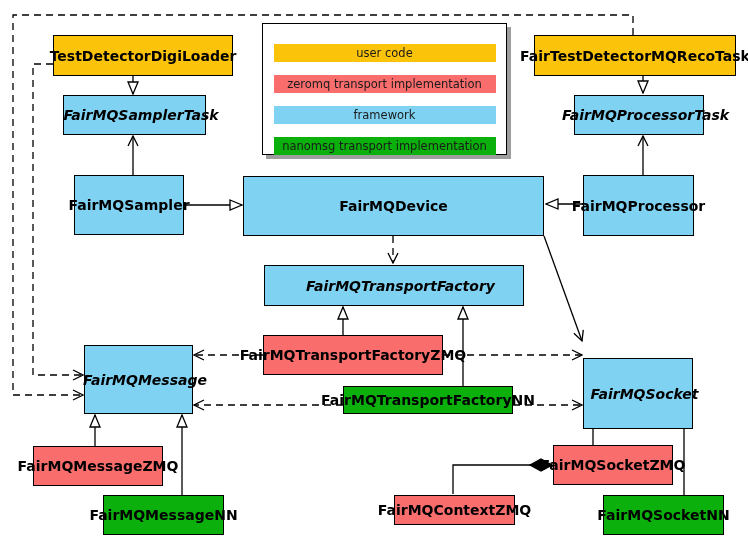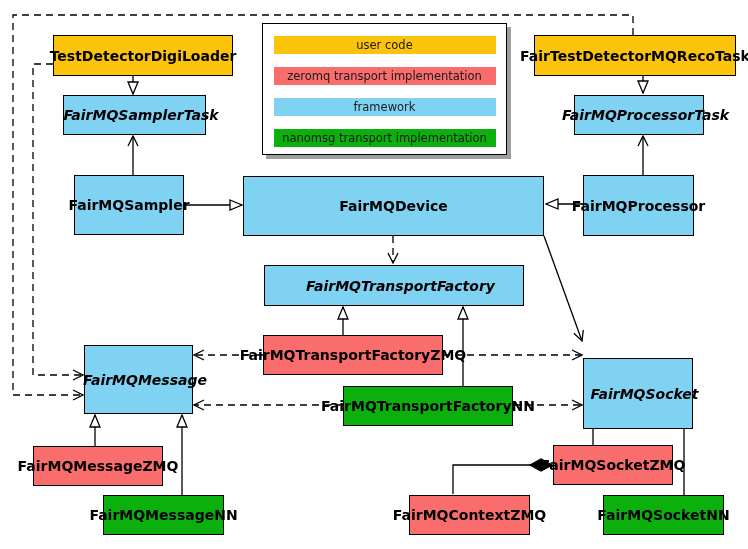--- a/index.html
+++ b/index.html
@@ -30,21 +30,21 @@
   .legend{
     position:absolute;
     left:262px;top:23px;width:245px;height:132px;
     box-sizing:border-box;
     background:#ffffff;
     border:1.5px solid #000;
     box-shadow:4px 4px 0 #9e9e9e;
     padding:12px 0 0 0;
   }
   .legend-bar{
-    margin:0 auto 13px auto;
+    margin:8px auto 13px auto;
     width:222px;height:18px;
     display:flex;align-items:center;justify-content:center;
     font-size:11.5px;
     color:#1a1a1a;
     white-space:nowrap;
   }
   .lg-user{background:#fcc30b;}
   .lg-fw{background:#7fd2f2;}
   .lg-zmq{background:#f96d6d;}
   .lg-nn{background:#0cb00c;}
@@ -102,22 +102,22 @@
 
   <div class="node c-user" style="left:53px;top:35px;width:180px;height:41px">TestDetectorDigiLoader</div>
   <div class="node c-user" style="left:534px;top:35px;width:202px;height:41px">FairTestDetectorMQRecoTask</div>
   <div class="node c-fw abstract" style="left:63px;top:95px;width:143px;height:40px">FairMQSamplerTask</div>
   <div class="node c-fw abstract" style="left:574px;top:95px;width:130px;height:40px">FairMQProcessorTask</div>
   <div class="node c-fw" style="left:74px;top:175px;width:110px;height:60px">FairMQSampler</div>
   <div class="node c-fw" style="left:243px;top:176px;width:301px;height:60px">FairMQDevice</div>
   <div class="node c-fw" style="left:583px;top:175px;width:111px;height:61px">FairMQProcessor</div>
   <div class="node c-fw abstract" style="left:264px;top:265px;width:260px;height:41px">FairMQTransportFactory</div>
   <div class="node c-zmq" style="left:263px;top:335px;width:180px;height:40px">FairMQTransportFactoryZMQ</div>
-  <div class="node c-nn" style="left:343px;top:386px;width:170px;height:40px">FairMQTransportFactoryNN</div>
+  <div class="node c-nn" style="left:343px;top:386px;width:170px;height:28px">FairMQTransportFactoryNN</div>
   <div class="node c-fw abstract" style="left:84px;top:345px;width:109px;height:69px">FairMQMessage</div>
   <div class="node c-fw abstract" style="left:583px;top:358px;width:110px;height:71px">FairMQSocket</div>
   <div class="node c-zmq" style="left:33px;top:446px;width:130px;height:40px">FairMQMessageZMQ</div>
   <div class="node c-nn" style="left:103px;top:495px;width:121px;height:40px">FairMQMessageNN</div>
   <div class="node c-zmq" style="left:553px;top:445px;width:120px;height:40px">FairMQSocketZMQ</div>
-  <div class="node c-zmq" style="left:409px;top:495px;width:121px;height:40px">FairMQContextZMQ</div>
+  <div class="node c-zmq" style="left:394px;top:495px;width:121px;height:30px">FairMQContextZMQ</div>
   <div class="node c-nn" style="left:603px;top:495px;width:121px;height:40px">FairMQSocketNN</div>
 
 </div>
 
 </body></html>

